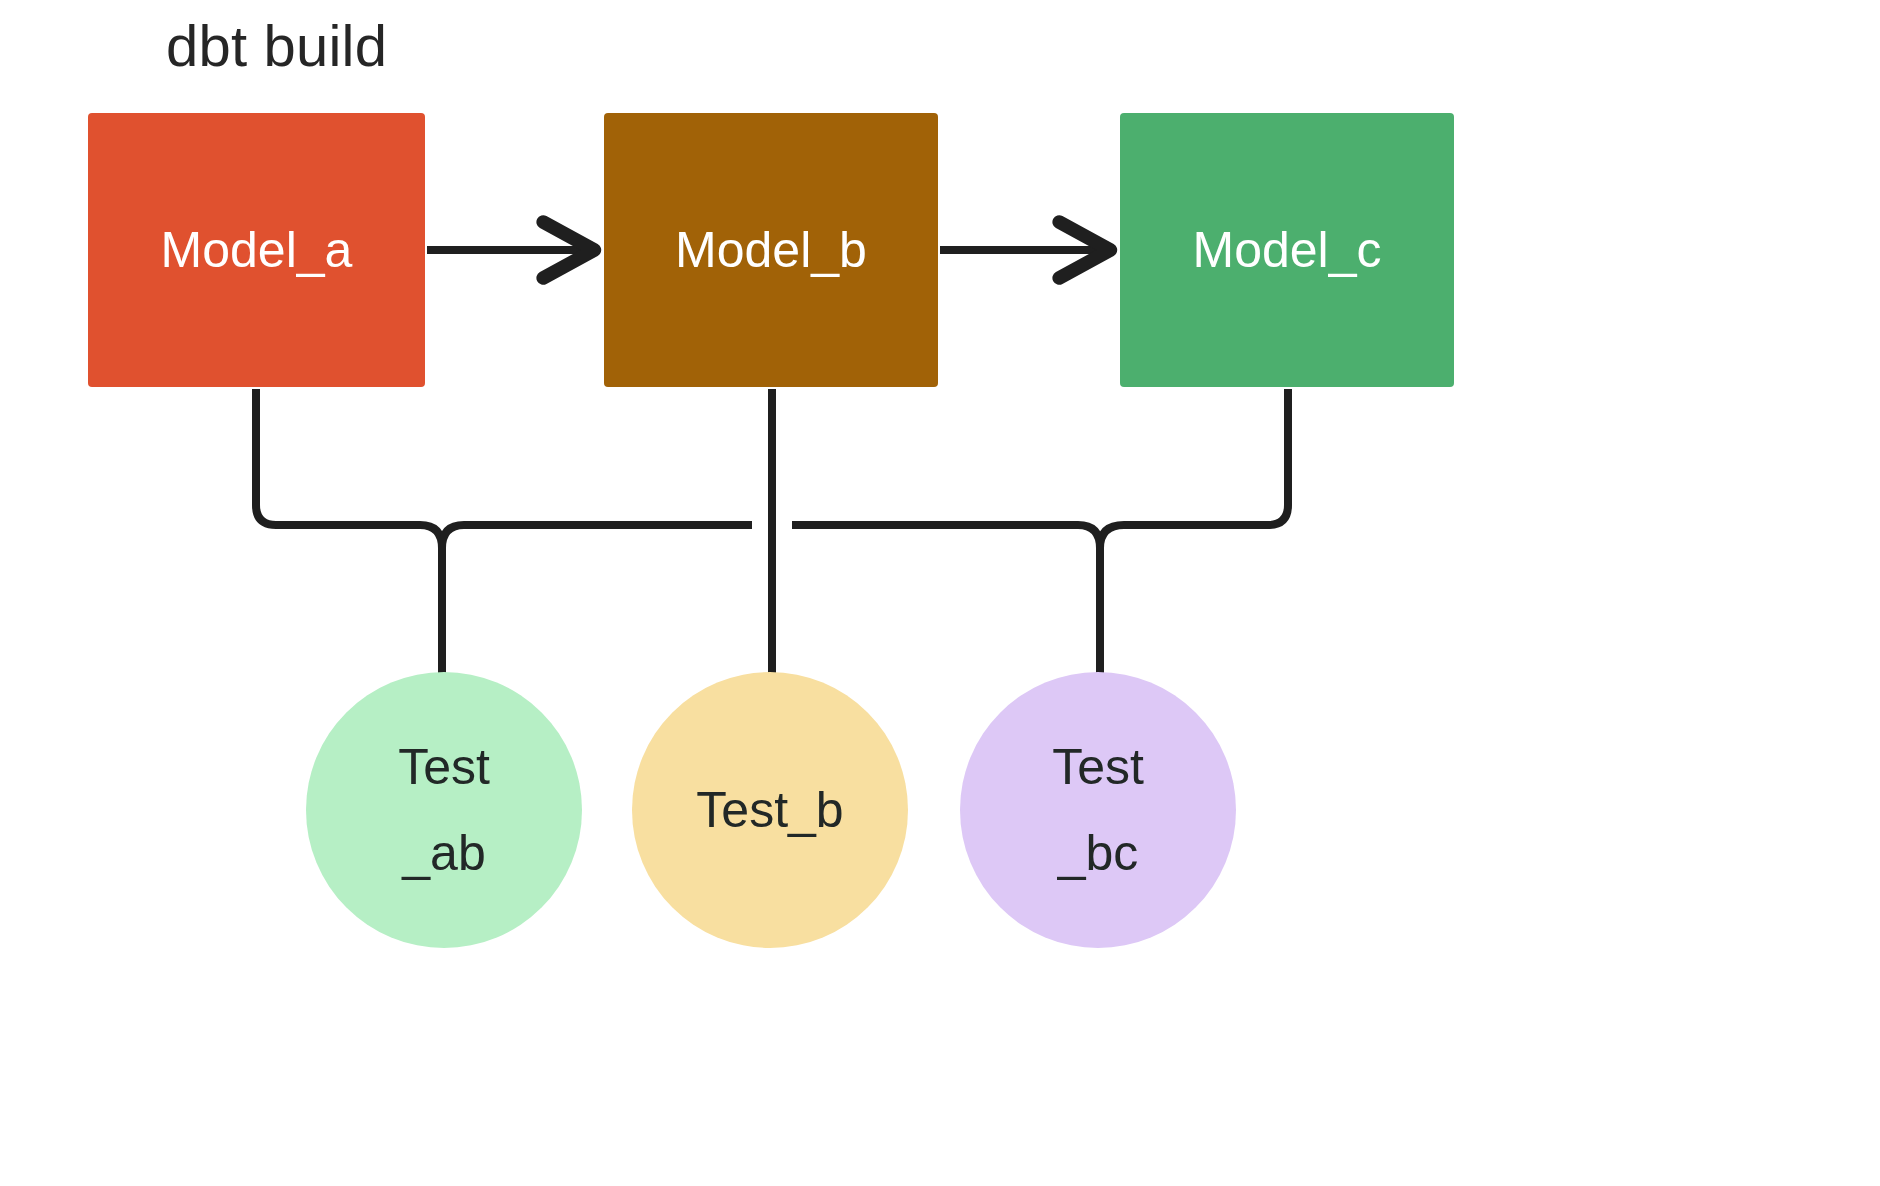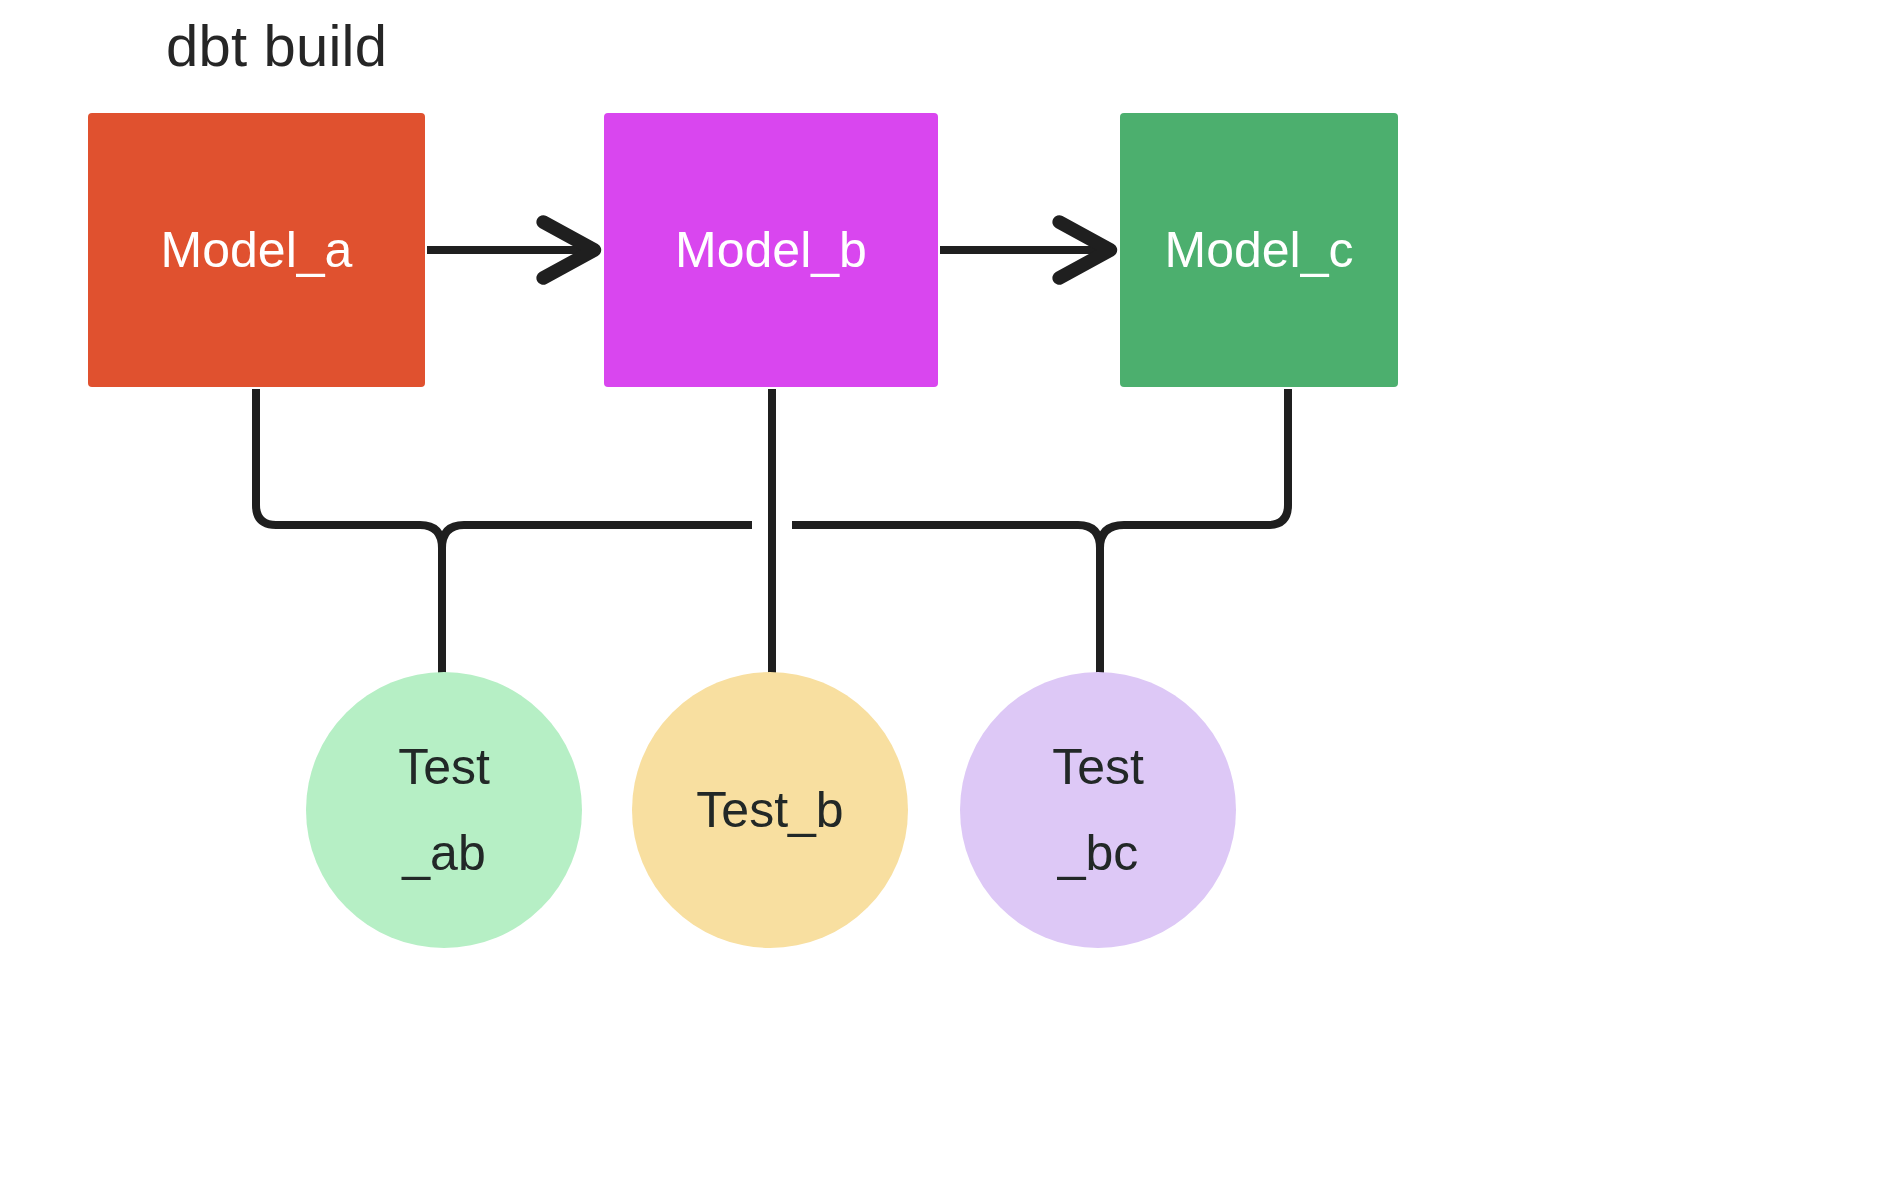--- a/index.html
+++ b/index.html
@@ -97,25 +97,25 @@
 
       <path d="M 1124 525 Q 1100 525 1100 548 L 1100 770" marker-end="url(#arrowhead)"></path>
       <path d="M 1078 525 Q 1100 525 1100 548"></path>
     </g>
   </svg>
 
   <div class="node-box" style="left:88px; top:113px; width:337px; height:274px; background:#e0512f;">
     <span>Model_a</span>
   </div>
 
-  <div class="node-box" style="left:604px; top:113px; width:334px; height:274px; background:#d946ef;">
+  <div class="node-box" style="left:604px; top:113px; width:334px; height:274px; background:#a16207;">
     <span>Model_b</span>
   </div>
 
-  <div class="node-box" style="left:1120px; top:113px; width:278px; height:274px; background:#4caf6e;">
+  <div class="node-box" style="left:1120px; top:113px; width:334px; height:274px; background:#4caf6e;">
     <span>Model_c</span>
   </div>
 
   <div class="node-circle" style="left:306px; top:672px; width:276px; height:276px; background:#b6efc5;">
     <span>Test
 _ab</span>
   </div>
 
   <div class="node-circle" style="left:632px; top:672px; width:276px; height:276px; background:#f8dfa0;">
     <span>Test_b</span>

